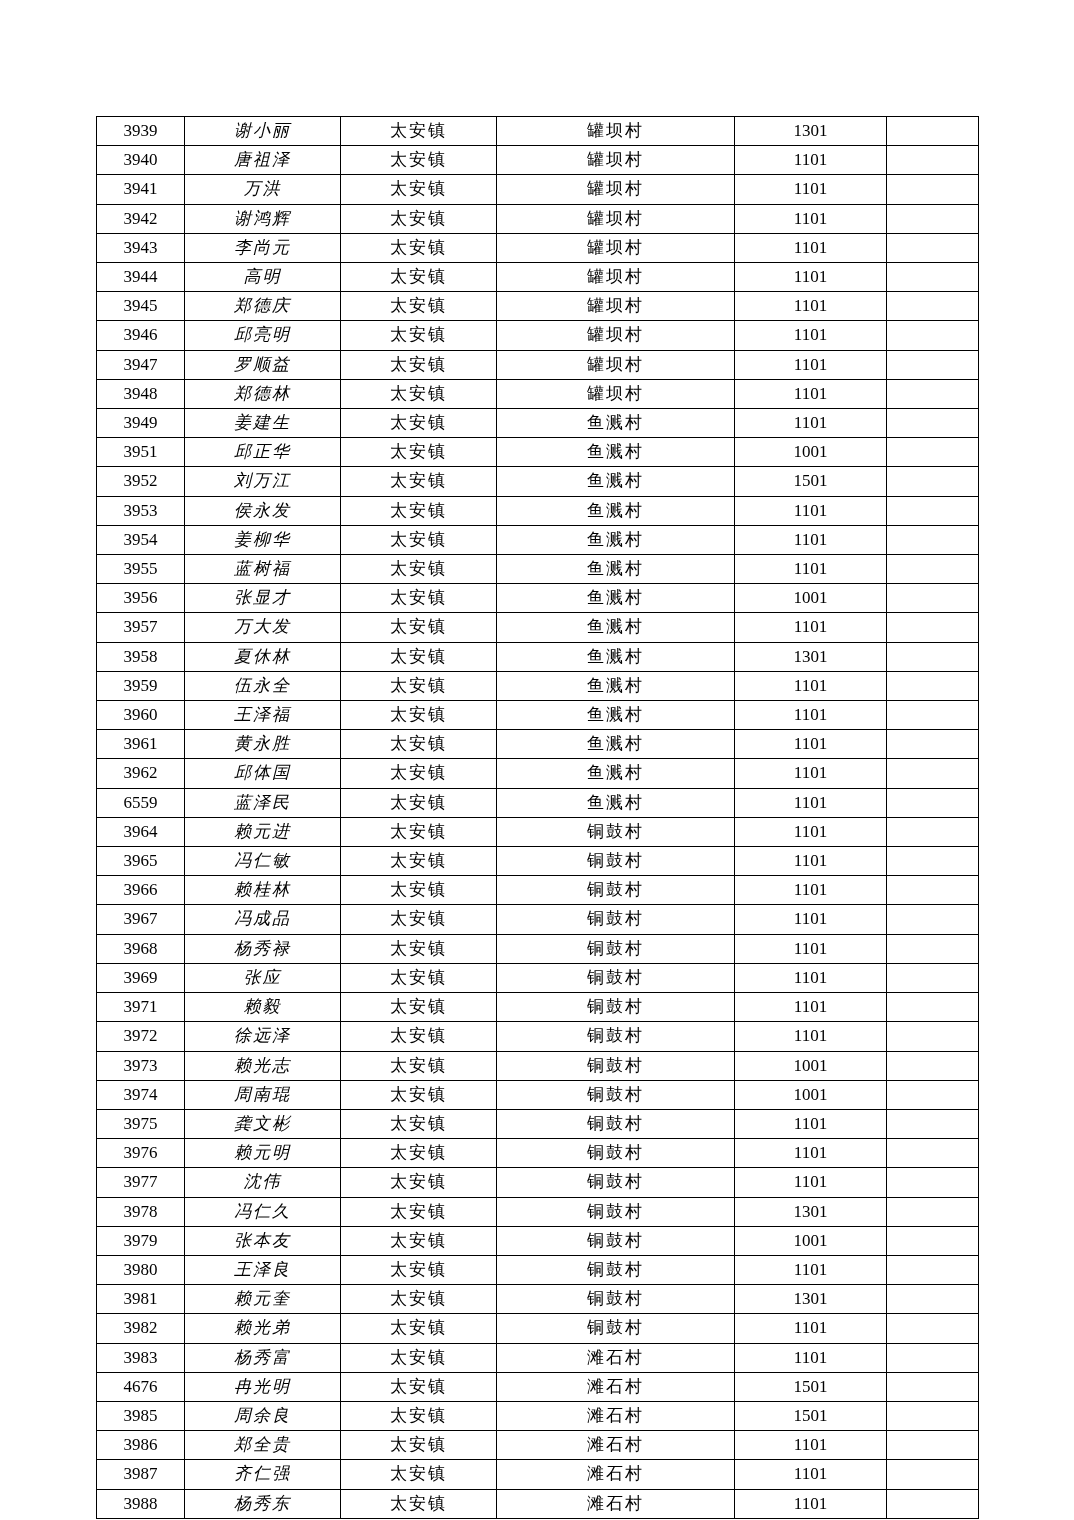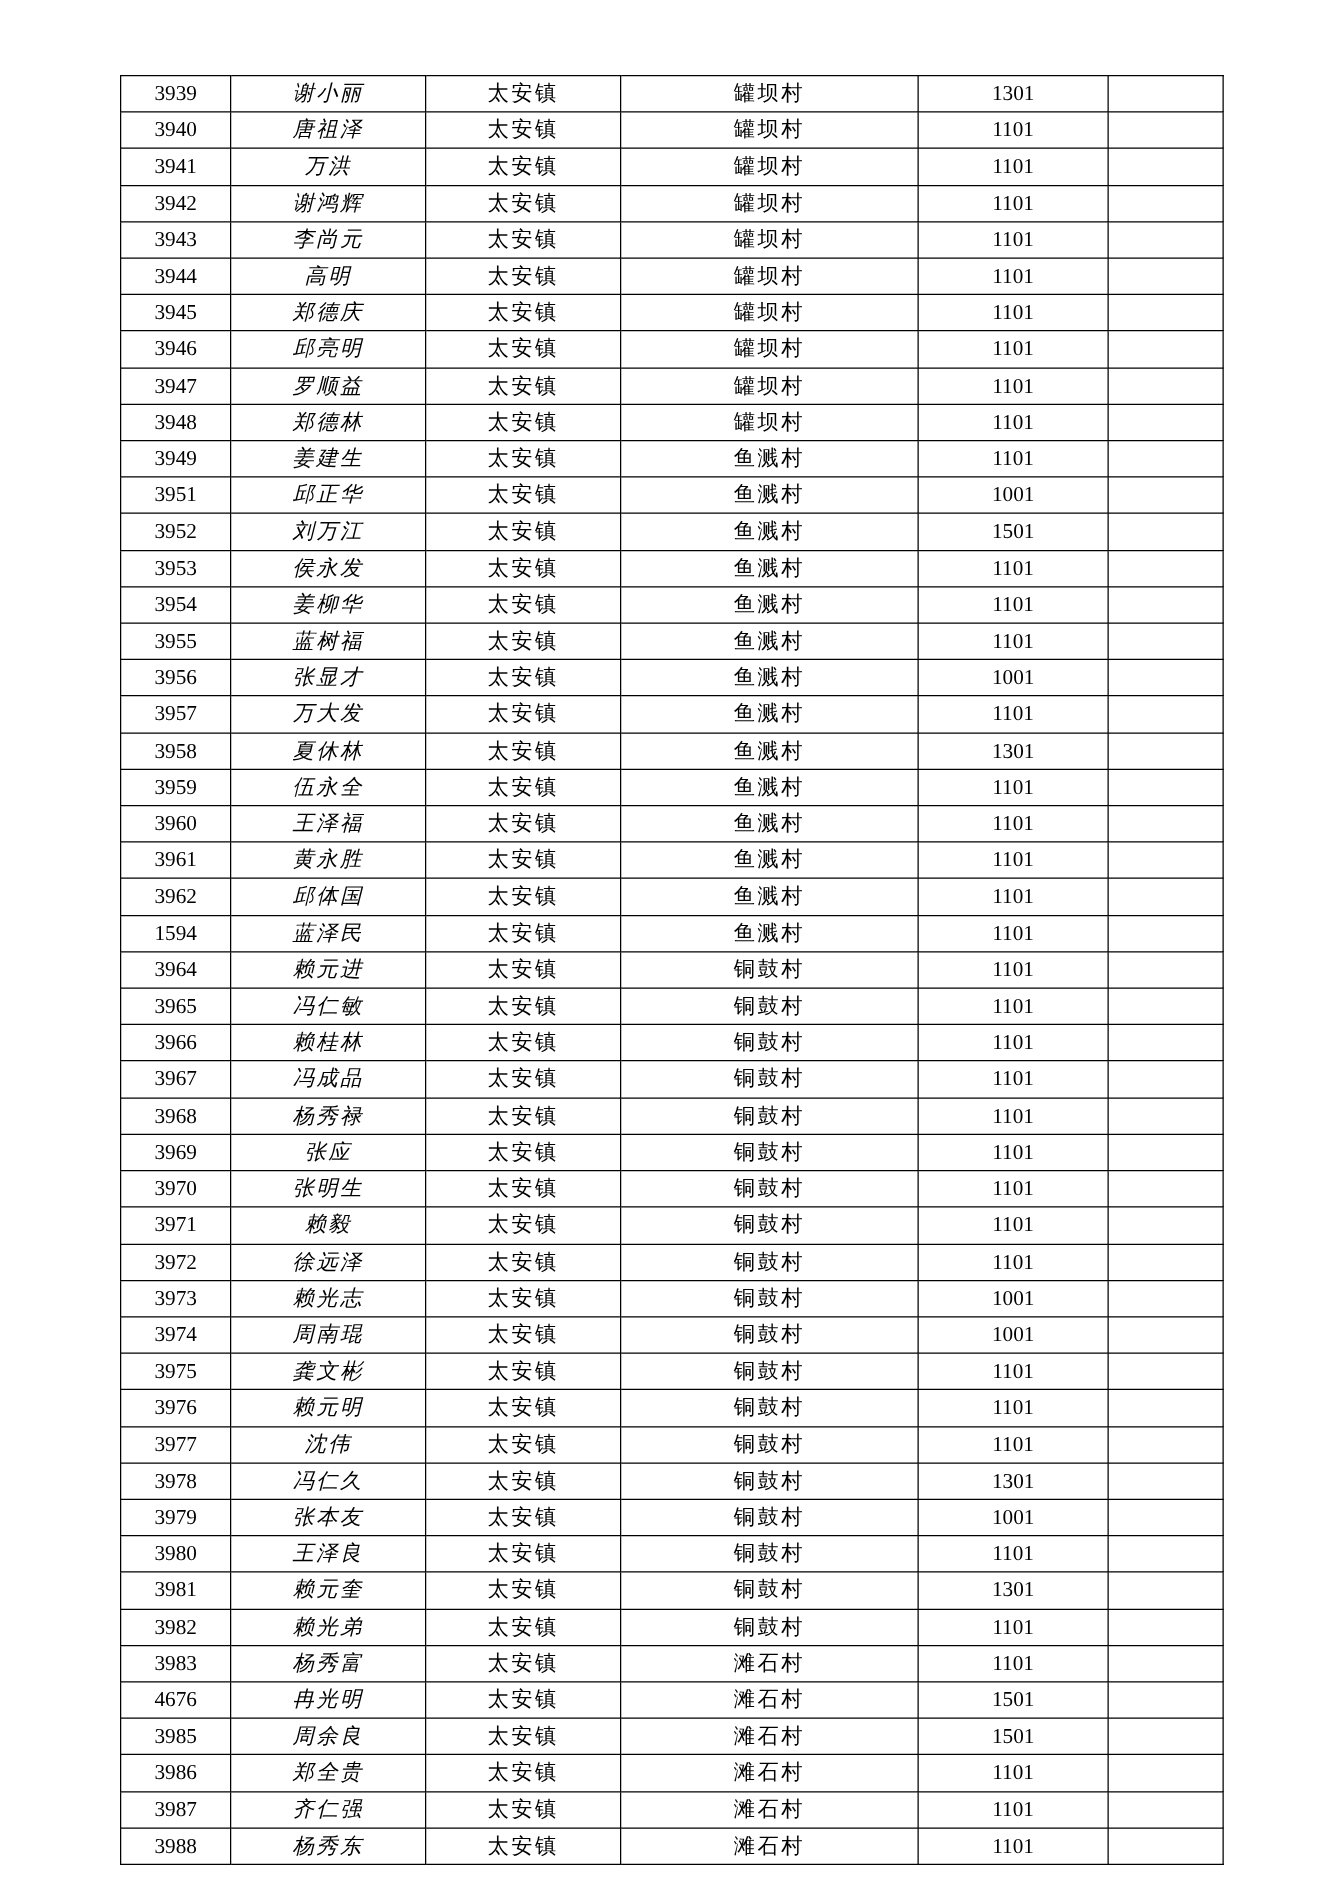--- a/index.html
+++ b/index.html
@@ -11,21 +11,21 @@
     width: 1074px;
     height: 1520px;
     font-family: "Liberation Serif", "DejaVu Serif", serif;
     color: #000000;
   }
   .page {
     position: relative;
     width: 1074px;
     height: 1520px;
     box-sizing: border-box;
-    padding: 60px 96px 0 96px;
+    padding: 116px 96px 0 96px;
   }
   table.roster {
     border-collapse: collapse;
     width: 882px;
     table-layout: fixed;
   }
   table.roster td {
     border: 1px solid #000000;
     height: 28.2px;
     line-height: 28.2px;
@@ -242,21 +242,21 @@
         </tr>
         <tr>
           <td class="seq">3962</td>
           <td class="name">邱体国</td>
           <td class="town">太安镇</td>
           <td class="vill">鱼溅村</td>
           <td class="code">1101</td>
           <td class="blank"></td>
         </tr>
         <tr>
-          <td class="seq">1594</td>
+          <td class="seq">6559</td>
           <td class="name">蓝泽民</td>
           <td class="town">太安镇</td>
           <td class="vill">鱼溅村</td>
           <td class="code">1101</td>
           <td class="blank"></td>
         </tr>
         <tr>
           <td class="seq">3964</td>
           <td class="name">赖元进</td>
           <td class="town">太安镇</td>
@@ -292,28 +292,20 @@
           <td class="seq">3968</td>
           <td class="name">杨秀禄</td>
           <td class="town">太安镇</td>
           <td class="vill">铜鼓村</td>
           <td class="code">1101</td>
           <td class="blank"></td>
         </tr>
         <tr>
           <td class="seq">3969</td>
           <td class="name">张应</td>
-          <td class="town">太安镇</td>
-          <td class="vill">铜鼓村</td>
-          <td class="code">1101</td>
-          <td class="blank"></td>
-        </tr>
-        <tr>
-          <td class="seq">3970</td>
-          <td class="name">张明生</td>
           <td class="town">太安镇</td>
           <td class="vill">铜鼓村</td>
           <td class="code">1101</td>
           <td class="blank"></td>
         </tr>
         <tr>
           <td class="seq">3971</td>
           <td class="name">赖毅</td>
           <td class="town">太安镇</td>
           <td class="vill">铜鼓村</td>

